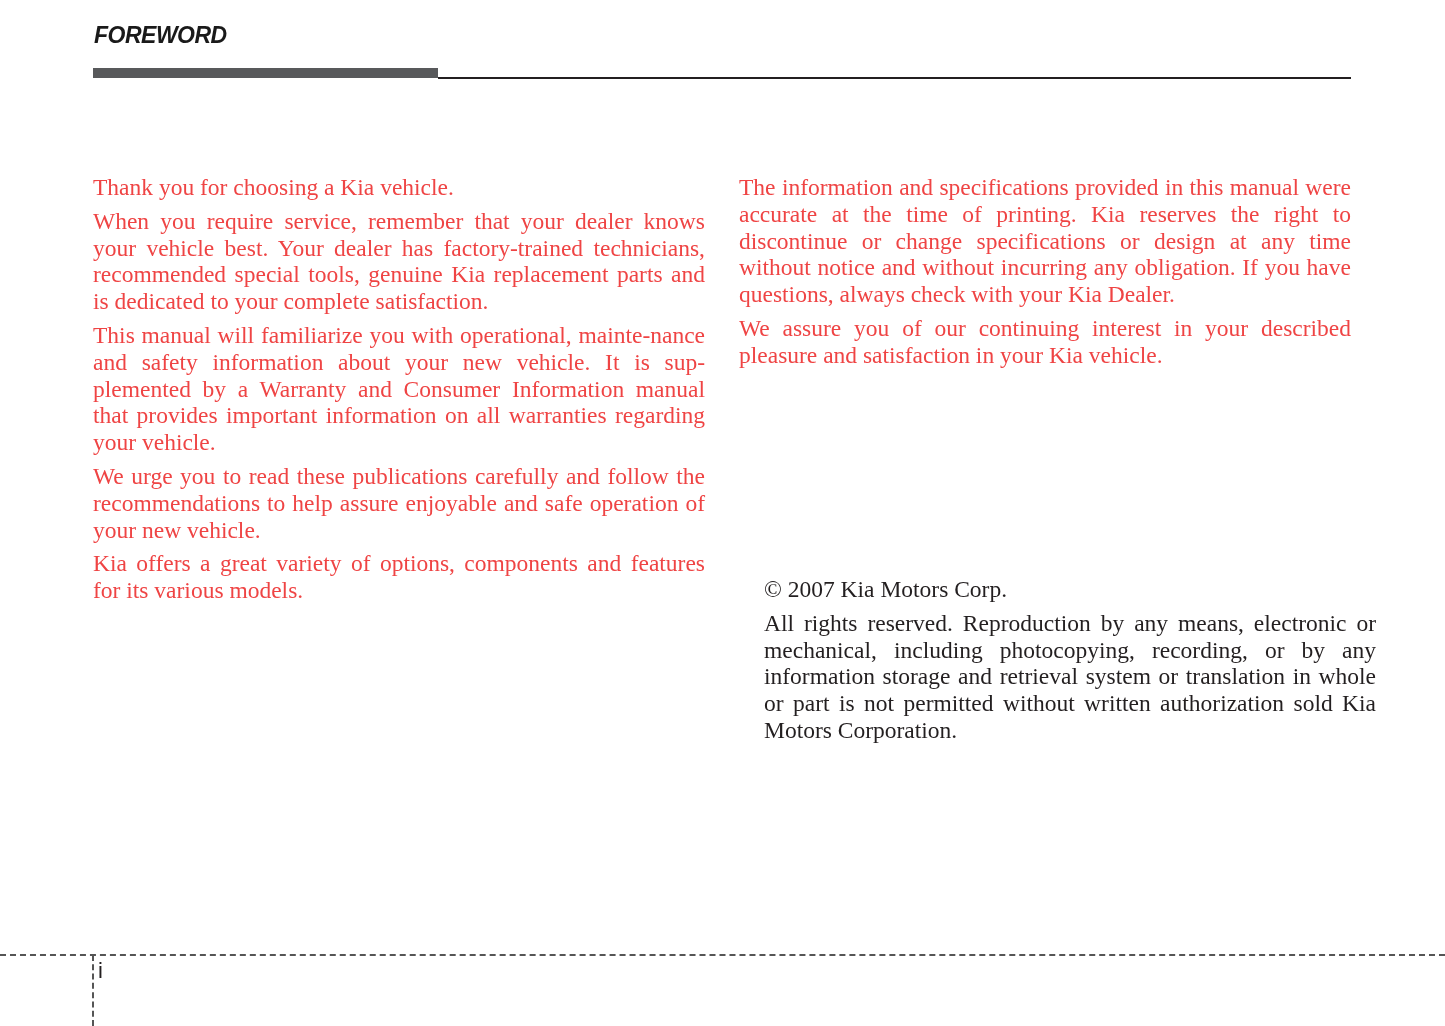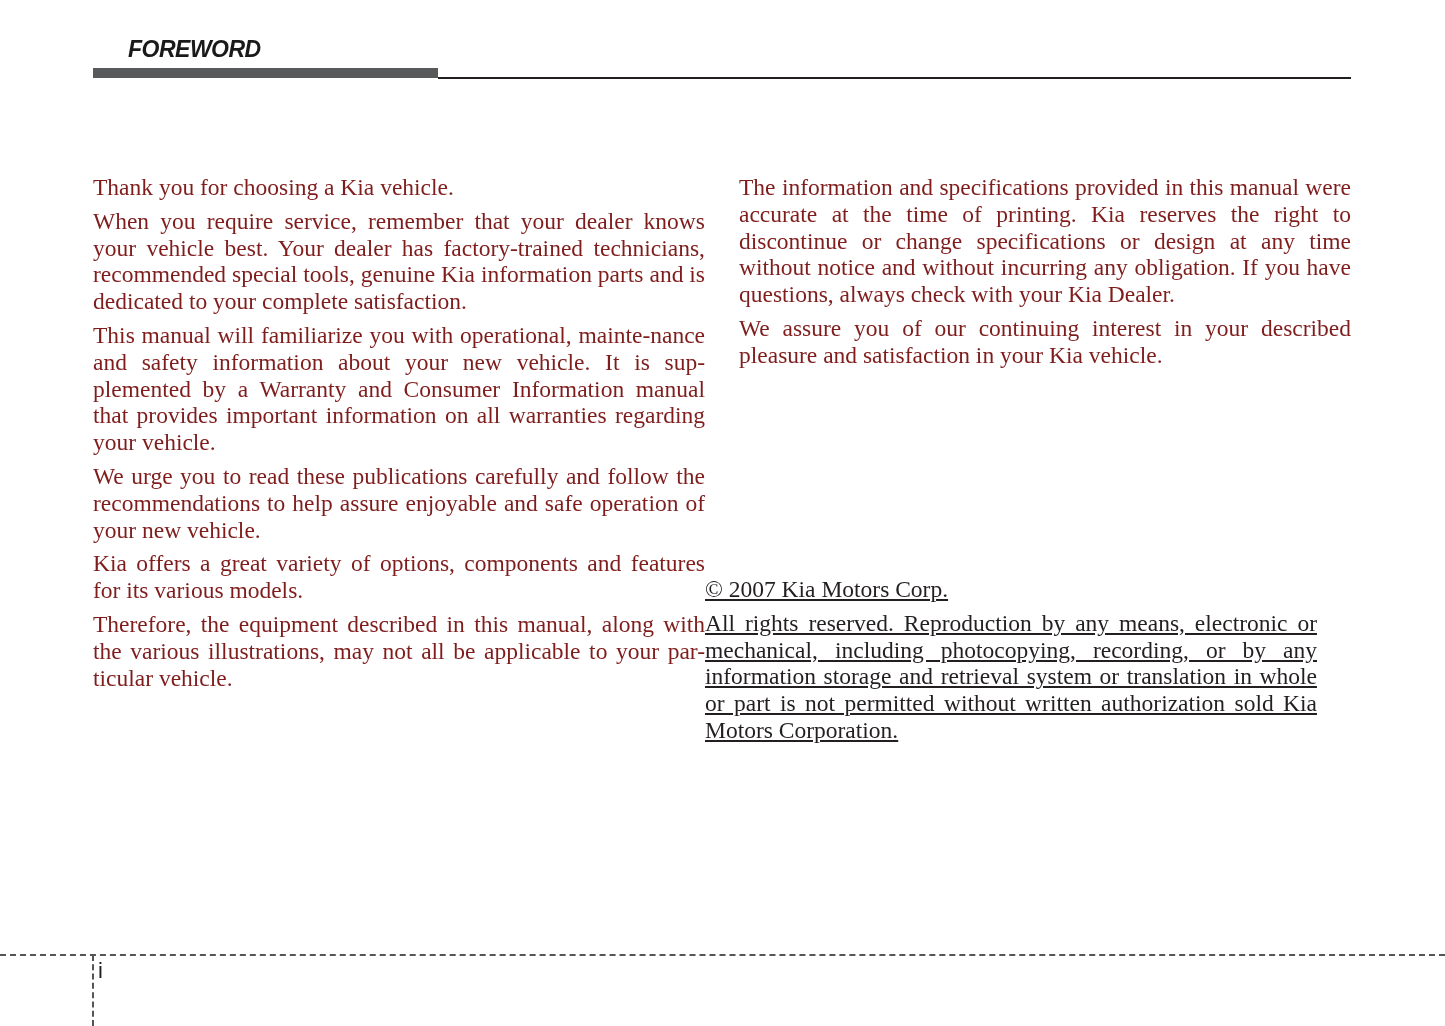--- a/index.html
+++ b/index.html
@@ -1,58 +1,57 @@
 <!DOCTYPE html>
 <html><head>
 <meta charset="utf-8">
 <style>
   html, body { margin: 0; padding: 0; background: #ffffff; }
   body { width: 1445px; height: 1026px; position: relative; overflow: hidden; }
   .section-title {
-    position: absolute; left: 94px; top: 36px;
+    position: absolute; left: 94px; top: 22px;
     font-family: "Liberation Sans", sans-serif; font-weight: bold; font-style: italic;
-    font-size: 23px; letter-spacing: -0.5px; color: #1a1a1a; margin-left: 34px;
+    font-size: 23px; letter-spacing: -0.5px; color: #1a1a1a;
   }
   .title-bar-dark { position: absolute; left: 93px; top: 68px; width: 345px; height: 10px; background: #58595b; }
   .title-bar-line { position: absolute; left: 438px; top: 77px; width: 913px; height: 2px; background: #231f20; }
   .col {
     position: absolute; top: 174px; width: 612px;
     font-family: "Liberation Serif", serif; font-size: 23.5px; line-height: 26.8px;
-    color: #7f1d1d; text-align: justify;
+    color: #ef4444; text-align: justify;
   }
   .col p { margin: 0 0 7px 0; }
   .col-left { left: 93px; }
   .col-right { left: 739px; }
   .copyright-block {
-    position: absolute; left: 705px; top: 576px; width: 612px;
+    position: absolute; left: 764px; top: 576px; width: 612px;
     font-family: "Liberation Serif", serif; font-size: 23.5px; line-height: 26.8px;
-    color: #231f20; text-align: justify; text-decoration: underline;
+    color: #231f20; text-align: justify;
   }
   .copyright-block p { margin: 0 0 7px 0; }
   .footer-hline { position: absolute; left: 0; top: 954px; width: 1445px; height: 0; border-top: 2px dashed #555; }
   .footer-vline { position: absolute; left: 92px; top: 955px; width: 0; height: 71px; border-left: 2px dashed #555; }
   .page-number {
     position: absolute; left: 98px; top: 958px;
     font-family: "Liberation Sans", sans-serif; font-size: 22px; color: #231f20;
   }
 </style>
 </head>
 <body>
 
 <div class="section-title">FOREWORD</div>
 <div class="title-bar-dark"></div>
 <div class="title-bar-line"></div>
 
 <div class="col col-left">
   <p>Thank you for choosing a Kia vehicle.</p>
-  <p>When you require service, remember that your dealer knows your vehicle best. Your dealer has factory-trained technicians, recommended special tools, genuine Kia information parts and is dedicated to your complete satisfaction.</p>
+  <p>When you require service, remember that your dealer knows your vehicle best. Your dealer has factory-trained technicians, recommended special tools, genuine Kia replacement parts and is dedicated to your complete satisfaction.</p>
   <p>This manual will familiarize you with operational, mainte-nance and safety information about your new vehicle. It is sup-plemented by a Warranty and Consumer Information manual that provides important information on all warranties regarding your vehicle.</p>
   <p>We urge you to read these publications carefully and follow the recommendations to help assure enjoyable and safe operation of your new vehicle.</p>
   <p>Kia offers a great variety of options, components and features for its various models.</p>
-  <p>Therefore, the equipment described in this manual, along with the various illustrations, may not all be applicable to your par-ticular vehicle.</p>
 </div>
 
 <div class="col col-right">
   <p>The information and specifications provided in this manual were accurate at the time of printing. Kia reserves the right to discontinue or change specifications or design at any time without notice and without incurring any obligation. If you have questions, always check with your Kia Dealer.</p>
   <p>We assure you of our continuing interest in your described pleasure and satisfaction in your Kia vehicle.</p>
 </div>
 
 <div class="copyright-block">
   <p>© 2007 Kia Motors Corp.</p>
   <p>All rights reserved. Reproduction by any means, electronic or mechanical, including photocopying, recording, or by any information storage and retrieval system or translation in whole or part is not permitted without written authorization sold Kia Motors Corporation.</p>

